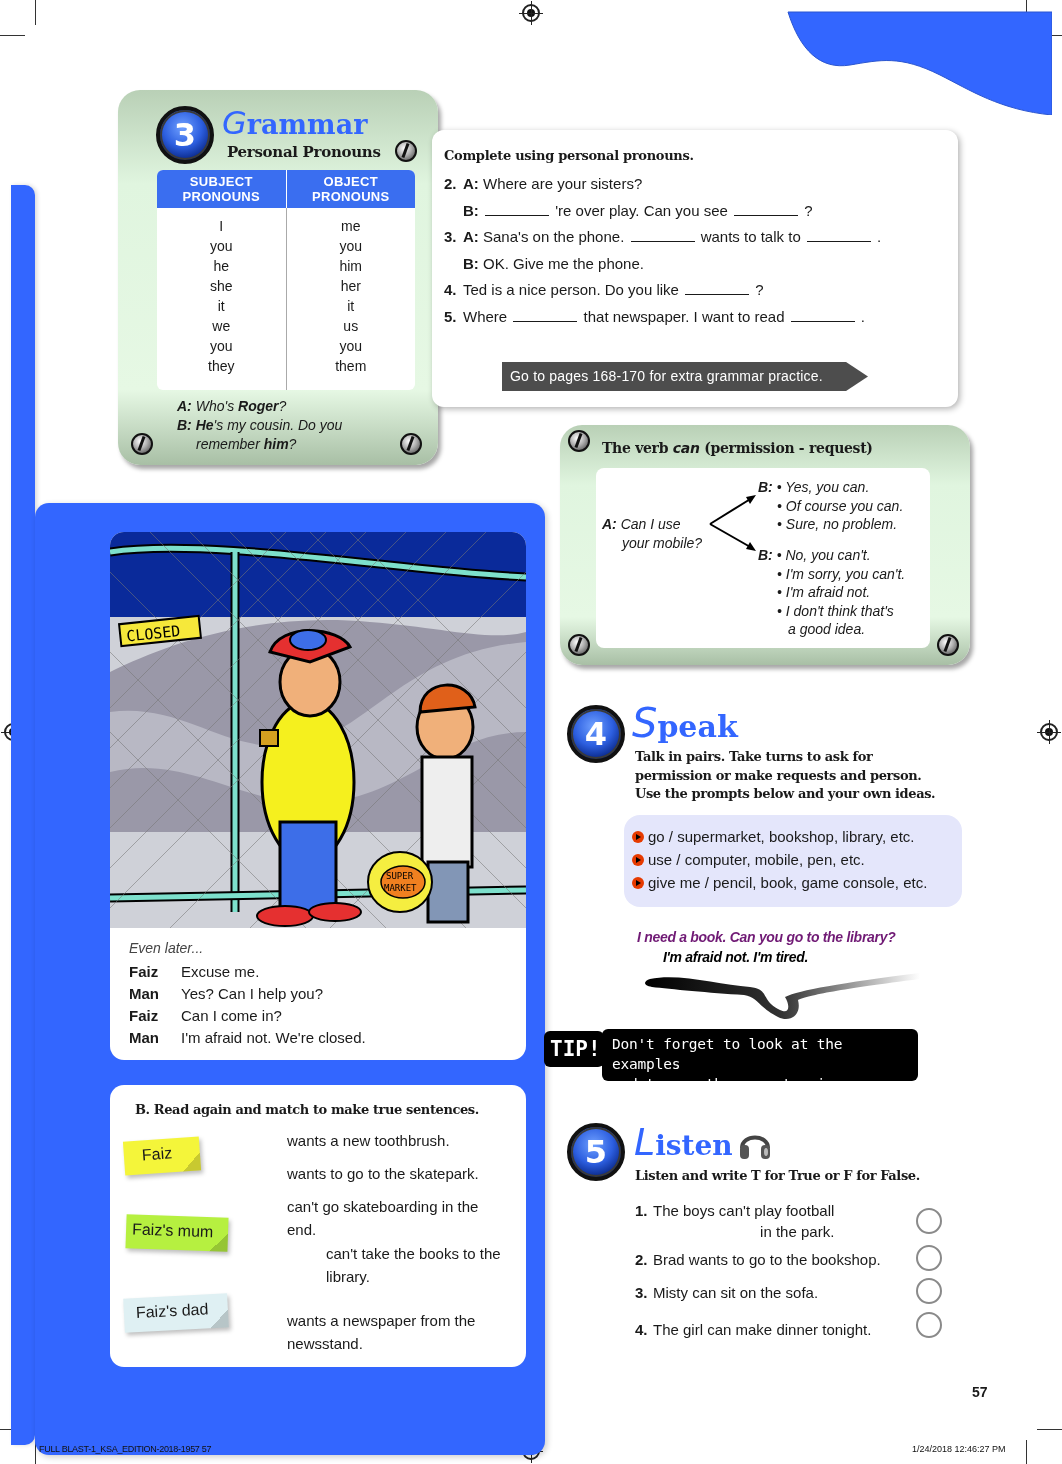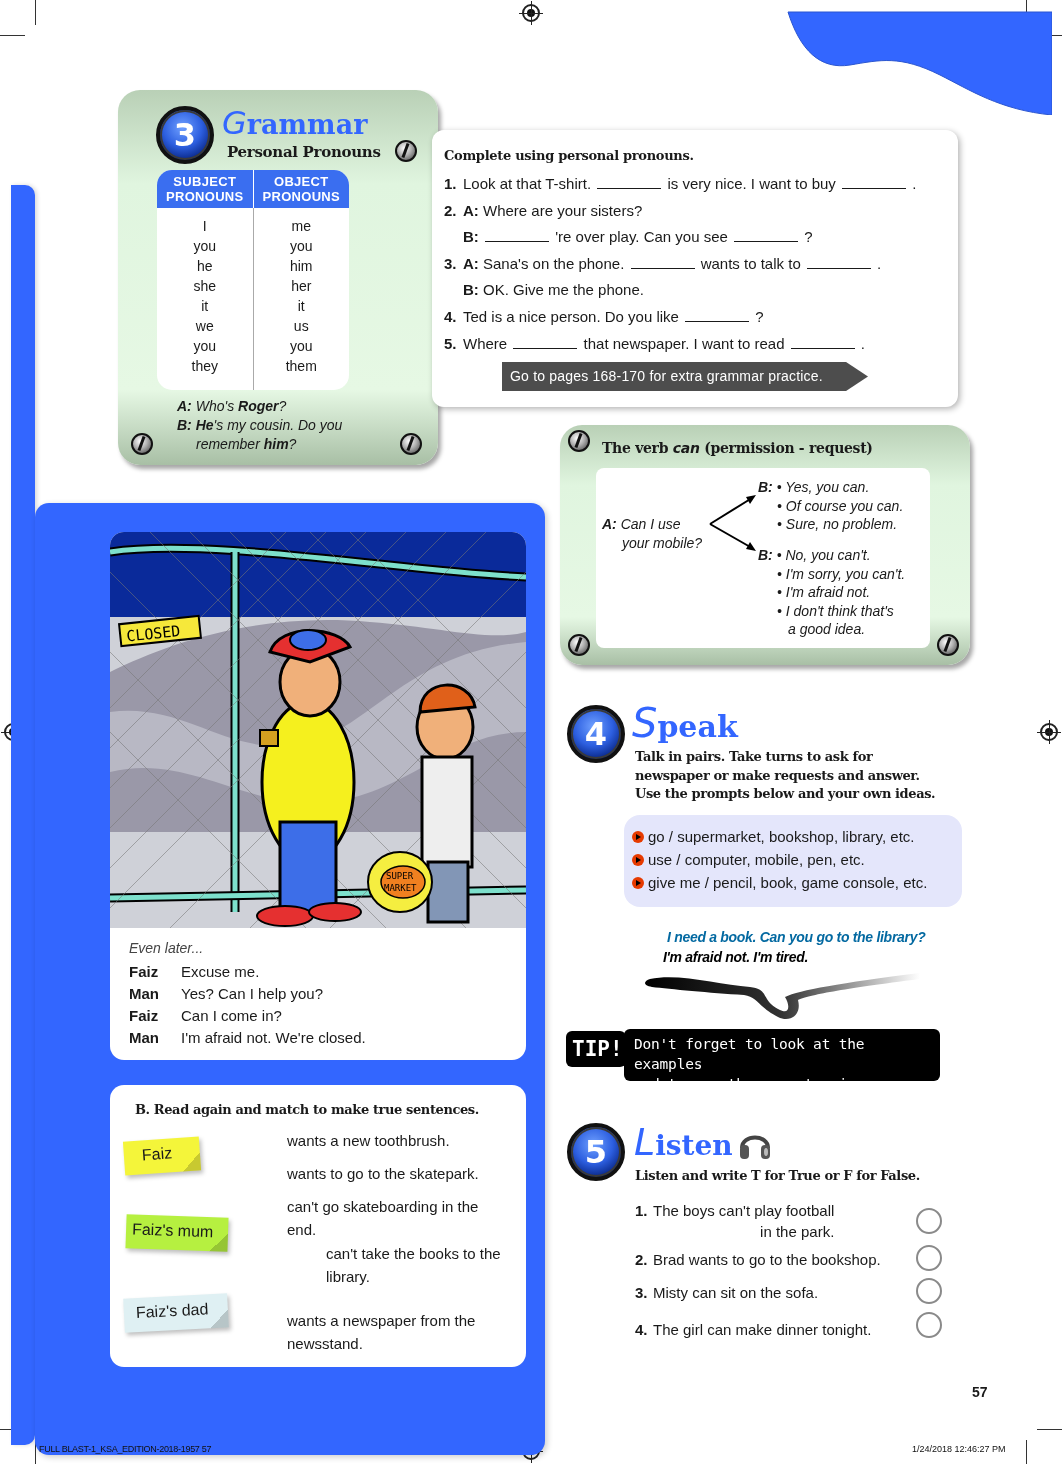--- a/index.html
+++ b/index.html
@@ -29,21 +29,21 @@
   .screw { position: absolute; width: 22px; height: 22px; border-radius: 50%; background: radial-gradient(circle at 40% 35%, #ffffff 0%, #b0b0b0 45%, #3a3a3a 100%); border: 2.5px solid #111; }
   .screw::after { content: ""; position: absolute; left: 7px; top: 1px; width: 3px; height: 15px; background: #111; transform: rotate(20deg); }
 
   .badge { position: absolute; width: 58px; height: 58px; border-radius: 50%; background: radial-gradient(circle at 45% 35%, #6fa0ff 0%, #2d5fe0 45%, #0b2b8e 75%, #000 100%); border: 4px solid #111; box-shadow: inset 0 0 0 2px #3a3a3a; display: flex; align-items: center; justify-content: center; color: #fff; font-weight: bold; font-size: 32px; font-family: "DejaVu Sans", sans-serif; }
 
   .sec-title { position: absolute; color: #3366ff; font-family: "DejaVu Serif", serif; font-weight: bold; }
   .sec-title .cap { font-style: italic; font-family: "DejaVu Sans", sans-serif; font-weight: normal; }
 
   .subtitle { position: absolute; font-family: "DejaVu Serif", serif; font-weight: bold; font-size: 14px; color: #1a1a1a; letter-spacing: -0.3px; }
 
-  .pron-table { position: absolute; left: 157px; top: 170px; width: 192px; height: 220px; background: #fff; border-radius: 15px; overflow: hidden; }
+  .pron-table { position: absolute; left: 157px; top: 170px; width: 258px; height: 220px; background: #fff; border-radius: 6px; overflow: hidden; }
   .pron-head { display: flex; background: #3a6ef0; height: 38px; }
   .pron-head div { flex: 1; color: #fff; font-weight: bold; font-size: 13px; text-align: center; line-height: 15px; padding-top: 4px; letter-spacing: 0.3px; }
   .pron-head div:first-child { border-right: 1px solid #fff; }
   .pron-body { display: flex; height: 182px; }
   .pron-col { flex: 1; text-align: center; padding-top: 8px; font-size: 14px; line-height: 20px; }
   .pron-col:first-child { border-right: 1px solid #aaa; }
 
   .example { position: absolute; left: 177px; top: 397px; font-size: 14px; font-style: italic; line-height: 19px; }
   .example b { font-weight: bold; }
 
@@ -67,25 +67,25 @@
   .can-b2 { position: absolute; left: 162px; top: 78px; }
   .can-box b { font-weight: bold; }
   .can-box .li { padding-left: 19px; }
 
   
   .speak-instr { position: absolute; left: 635px; top: 748px; font-family: "DejaVu Serif", serif; font-weight: bold; font-size: 13px; line-height: 18.5px; letter-spacing: -0.4px; }
   .prompts { position: absolute; left: 624px; top: 815px; width: 338px; height: 92px; background: #e4e6fb; border-radius: 16px; padding: 10px 0 0 8px; font-size: 15px; line-height: 23px; }
   .bullet { display: inline-block; width: 12px; height: 12px; border-radius: 50%; background: #e63a00; position: relative; vertical-align: -1px; margin-right: 4px; }
   .bullet::after { content: ""; position: absolute; left: 4px; top: 2.5px; border-left: 5px solid #000; border-top: 3.5px solid transparent; border-bottom: 3.5px solid transparent; }
 
-  .speech1 { position: absolute; left: 637px; top: 929px; color: #0369a1; font-weight: bold; font-style: italic; font-size: 14px; letter-spacing: -0.3px; margin-left: 30px; }
+  .speech1 { position: absolute; left: 637px; top: 929px; color: #701a75; font-weight: bold; font-style: italic; font-size: 14px; letter-spacing: -0.3px; }
   .speech2 { position: absolute; left: 663px; top: 949px; color: #000000; font-weight: bold; font-style: italic; font-size: 14px; letter-spacing: -0.3px; }
   .bubble { position: absolute; left: 640px; top: 965px; width: 280px; height: 60px; }
 
-  .tip { position: absolute; left: 566px; top: 1029px; width: 374px; height: 52px; }
+  .tip { position: absolute; left: 544px; top: 1029px; width: 374px; height: 52px; }
   .tip-label { position: absolute; left: 0; top: 2px; width: 60px; height: 36px; background: #000; border-radius: 6px; color: #fff; font-family: "DejaVu Sans Mono", monospace; font-weight: bold; font-size: 21px; line-height: 36px; padding-left: 6px; }
   .tip-body { position: absolute; left: 58px; top: 0; width: 316px; height: 52px; background: #000; border-radius: 6px; color: #fff; font-family: "DejaVu Sans Mono", monospace; font-size: 14.5px; line-height: 20px; padding: 5px 0 0 10px; letter-spacing: -0.2px; }
 
   
   .listen-instr { position: absolute; left: 635px; top: 1168px; font-family: "DejaVu Serif", serif; font-weight: bold; font-size: 13px; letter-spacing: -0.4px; }
   .listen-item { position: absolute; left: 635px; font-size: 15px; line-height: 21px; }
   .listen-item .num { font-weight: bold; display: inline-block; width: 18px; }
   .circle { position: absolute; left: 916px; width: 26px; height: 26px; border-radius: 50%; border: 2.5px solid #8a8a8a; }
   .headphones { position: absolute; left: 738px; top: 1128px; width: 34px; height: 32px; }
 
@@ -179,27 +179,20 @@
 <div class="example">
   <div><b>A:</b> <span>Who's</span> <b>Roger</b><span>?</span></div>
   <div><b>B:</b> <b>He</b><span>'s my cousin. Do you</span></div>
   <div style="padding-left:19px;"><span>remember</span> <b>him</b><span>?</span></div>
 </div>
 
 <div class="card ex-card">
   <div class="ex-instr">Complete using personal pronouns.</div>
   <div class="ex-lines">
     <div>
-      <span class="num">1.</span><span>Look at that T-shirt.</span>
-      <span class="blank"></span>
-      <span>is very nice. I want to buy</span>
-      <span class="blank"></span>
-      <span>.</span>
-    </div>
-    <div>
       <span class="num">2.</span><b>A:</b> <span>Where are your sisters?</span>
     </div>
     <div class="ind">
       <b>B:</b>
       <span class="blank"></span>
       <span>'re over play. Can you see</span>
       <span class="blank"></span>
       <span>?</span>
     </div>
     <div>
@@ -259,21 +252,21 @@
     <div class="li" style="padding-left:30px;">a good idea.</div>
   </div>
 </div>
 
 <div class="badge" style="left:567px;top:705px;">4</div>
 <div class="sec-title" style="left:632px;top:700px;font-size:30px;">
   <span class="cap" style="font-size:40px;">S</span><span>peak</span>
 </div>
 <div class="speak-instr">
   <div>Talk in pairs. Take turns to ask for</div>
-  <div>newspaper or make requests and answer.</div>
+  <div>permission or make requests and person.</div>
   <div>Use the prompts below and your own ideas.</div>
 </div>
 <div class="prompts">
   <div><span class="bullet"></span><span>go / supermarket, bookshop, library, etc.</span></div>
   <div><span class="bullet"></span><span>use / computer, mobile, pen, etc.</span></div>
   <div><span class="bullet"></span><span>give me / pencil, book, game console, etc.</span></div>
 </div>
 <div class="speech1">I need a book. Can you go to the library?</div>
 <div class="speech2">I'm afraid not. I'm tired.</div>
 <svg class="bubble" viewBox="0 0 280 60">

